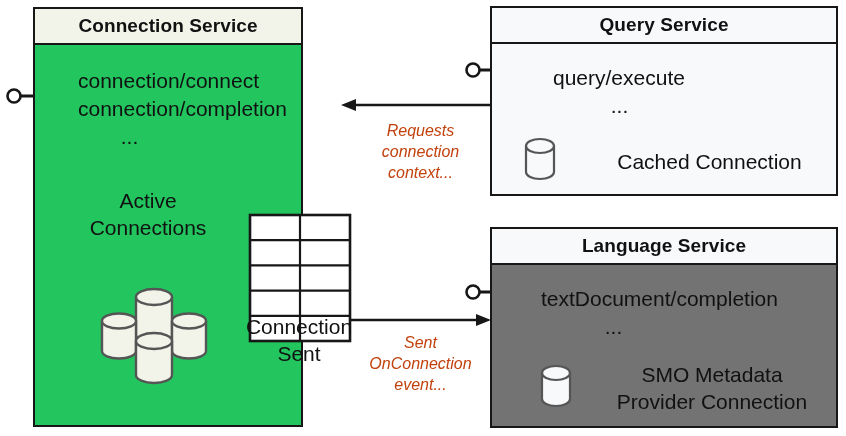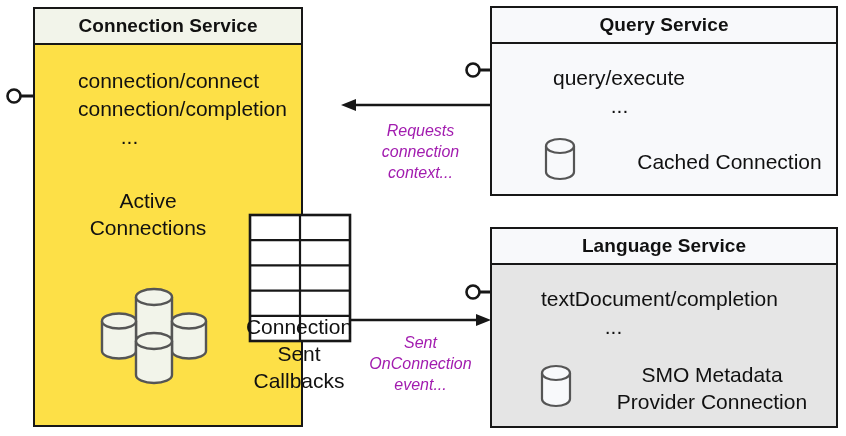--- a/index.html
+++ b/index.html
@@ -44,41 +44,41 @@
     position: absolute;
     left: 0; right: 0; top: 36px; bottom: 0; margin-left: 11px;
   }
 
   
   #connection-service {
     left: 33px;
     top: 7px;
     width: 270px;
     height: 420px;
-    background: #fde047;
+    background: #22c55e;
   }
   #connection-service .box-header { background: #f2f4ea; }
 
   
   #query-service {
     left: 490px;
     top: 6px;
     width: 348px;
     height: 190px;
     background: #f8f9fb;
   }
   #query-service .box-header { background: #f8f9fb; }
 
   
   #language-service {
     left: 490px;
     top: 227px;
     width: 348px;
     height: 201px;
-    background: #e5e5e5;
+    background: #737373;
     padding-left: 40px;
   }
   #language-service .box-header { background: #f8f9fb; }
 
   .op-list {
     position: absolute;
     left: 0; right: 0;
     text-align: left;
     font-size: 21px;
     line-height: 28px;
@@ -138,21 +138,21 @@
   }
   #db-stack-icon { left: 48px; top: 238px; }
   #table-icon { left: 202px; top: 168px; }
 
   .resource-row {
     position: absolute;
     display: flex;
     align-items: center;
   }
   #qs-resource {
-    left: 40px;
+    left: 20px;
     top: 92px;
     width: 300px;
     gap: 27px;
   }
   #ls-resource {
     left: 36px;
     top: 96px;
     width: 300px;
   }
   .resource-text {
@@ -162,21 +162,21 @@
     margin-left: 12px;
     flex: 1;
   }
 
   .edge-label {
     position: absolute;
     font-style: italic;
     font-size: 16px;
     line-height: 21px;
     text-align: center;
-    color: #a21caf;
+    color: #c2410c;
     z-index: 3;
   }
   #label-requests {
     left: 358px;
     top: 120px;
     width: 125px;
   }
   #label-sent {
     left: 358px;
     top: 332px;
@@ -255,21 +255,20 @@
         <line x1="2" y1="27.2" x2="102" y2="27.2" stroke="#171717" stroke-width="2.2"></line>
         <line x1="2" y1="52.4" x2="102" y2="52.4" stroke="#171717" stroke-width="2.2"></line>
         <line x1="2" y1="77.6" x2="102" y2="77.6" stroke="#171717" stroke-width="2.2"></line>
         <line x1="2" y1="102.8" x2="102" y2="102.8" stroke="#171717" stroke-width="2.2"></line>
       </svg>
     </div>
 
     <div class="label-block" id="callbacks-label">
       <div>Connection</div>
       <div>Sent</div>
-      <div>Callbacks</div>
     </div>
 
   </div>
 </div>
 
 <div class="box" id="query-service">
   <div class="box-header">Query Service</div>
   <div class="box-body">
 
     <div class="op-list" id="qs-ops">

